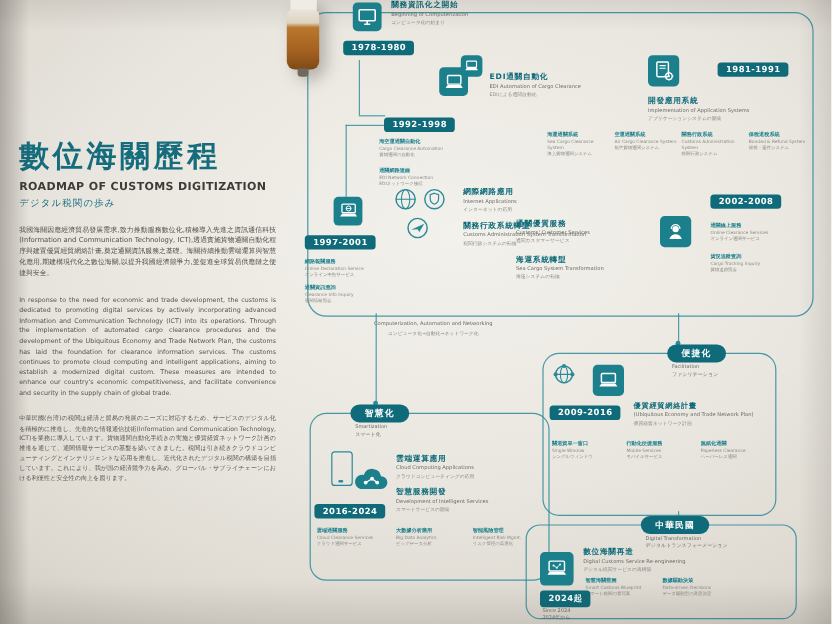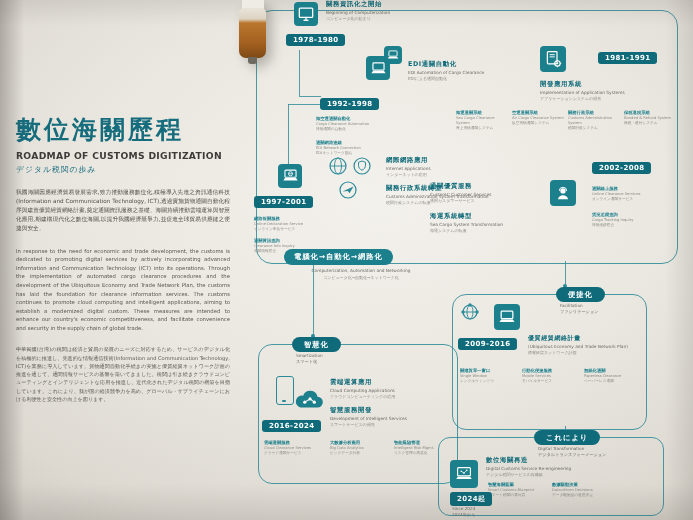--- a/index.html
+++ b/index.html
@@ -238,21 +238,20 @@
     <div class="g-h">通關線上服務</div>
     <div class="g-l">Online Clearance Services</div>
     <div class="g-l">オンライン通関サービス</div>
   </div>
   <div class="grp" style="left:592px;top:212px;width:70px">
     <div class="g-h">貨況追蹤查詢</div>
     <div class="g-l">Cargo Tracking Inquiry</div>
     <div class="g-l">貨物追跡照会</div>
   </div>
 
-  <div class="pill" style="left:284px;top:249px;padding:3px 10px;border-radius:10px;background:#1b7f8c">電腦化→自動化→網路化</div>
   <div class="stage-en" style="left:272px;top:268px;width:178px">Computerization, Automation and Networking</div>
   <div class="stage-ja" style="left:272px;top:275px;width:178px">コンピュータ化→自動化→ネットワーク化</div>
 
   <div class="pill" style="left:556px;top:287px">便捷化</div>
   <div class="pill-cap" style="left:560px;top:303px;width:70px">Facilitation</div>
   <div class="pill-cap ja" style="left:560px;top:309px;width:70px">ファシリテーション</div>
   <div class="icono" style="left:458px;top:300px">
     <svg width="24" height="24" viewBox="0 0 24 24">
         <circle cx="12" cy="12" r="7" fill="none" stroke="#2b8a99" stroke-width="1.2"></circle>
         <line x1="5" y1="12" x2="19" y2="12" stroke="#2b8a99" stroke-width=".9"></line>
@@ -327,21 +326,21 @@
     <div class="g-h">大數據分析應用</div>
     <div class="g-l">Big Data Analytics</div>
     <div class="g-l">ビッグデータ分析</div>
   </div>
   <div class="grp" style="left:394px;top:440px;width:58px">
     <div class="g-h">智能風險管理</div>
     <div class="g-l">Intelligent Risk Mgmt.</div>
     <div class="g-l">リスク管理の高度化</div>
   </div>
 
-  <div class="pill" style="left:534px;top:430px">これにより</div>
+  <div class="pill" style="left:534px;top:430px">中華民國</div>
   <div class="pill-cap" style="left:538px;top:446px;width:120px">Digital Transformation</div>
   <div class="pill-cap ja" style="left:538px;top:452px;width:120px">デジタルトランスフォーメーション</div>
   <div class="iconsq" style="left:450px;top:460px;width:28px;height:28px">
     <svg width="22" height="22" viewBox="0 0 24 24">
         <rect x="5" y="5" width="14" height="9" rx="1" fill="none" stroke="#fff" stroke-width="1.3"></rect>
         <path d="M3.5 17.5h17l-1.8-2.6H5.3z" fill="#fff"></path>
         <circle cx="9" cy="9" r=".9" fill="#fff"></circle>
         <circle cx="12" cy="11" r=".9" fill="#fff"></circle>
         <circle cx="15" cy="8" r=".9" fill="#fff"></circle>
         <path d="M9 9l3 2 3-3" stroke="#fff" stroke-width=".8" fill="none"></path>

